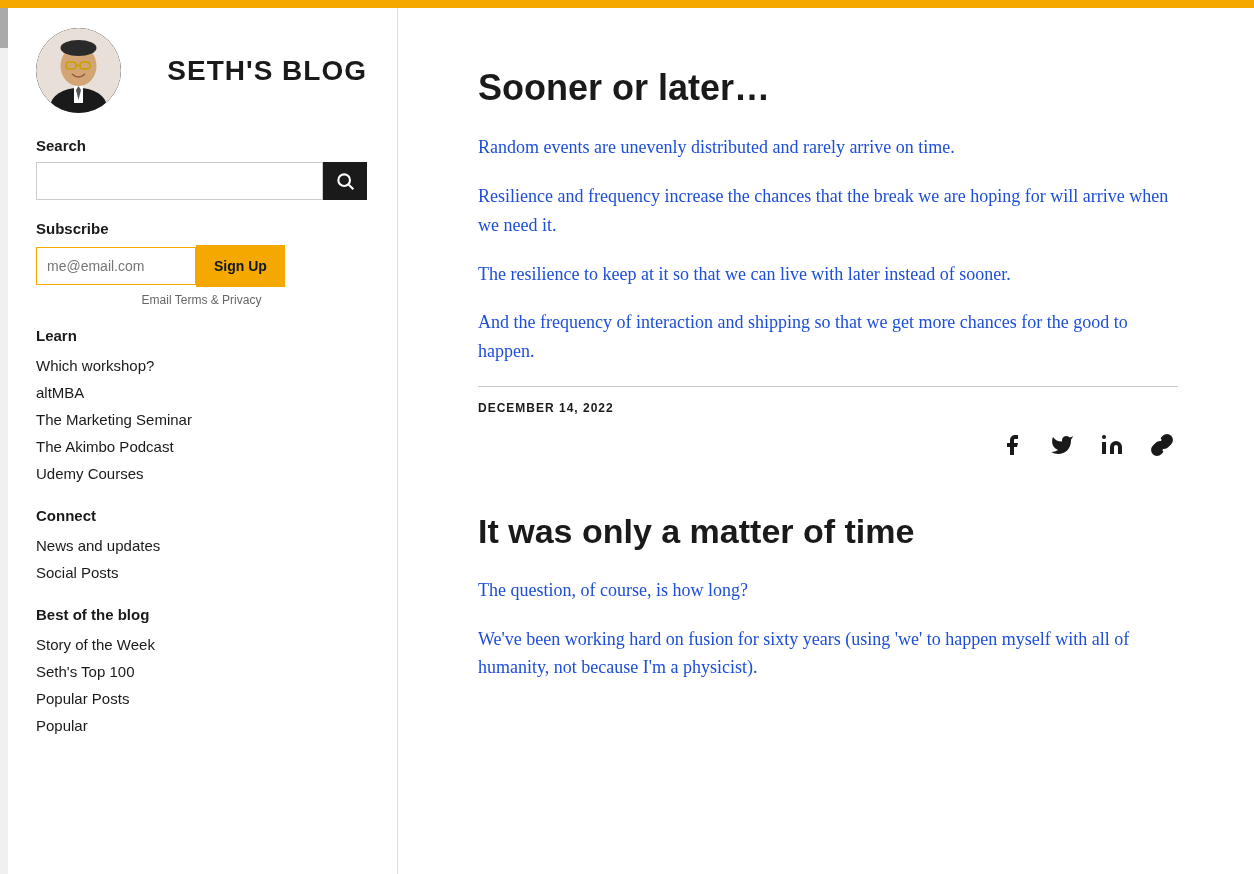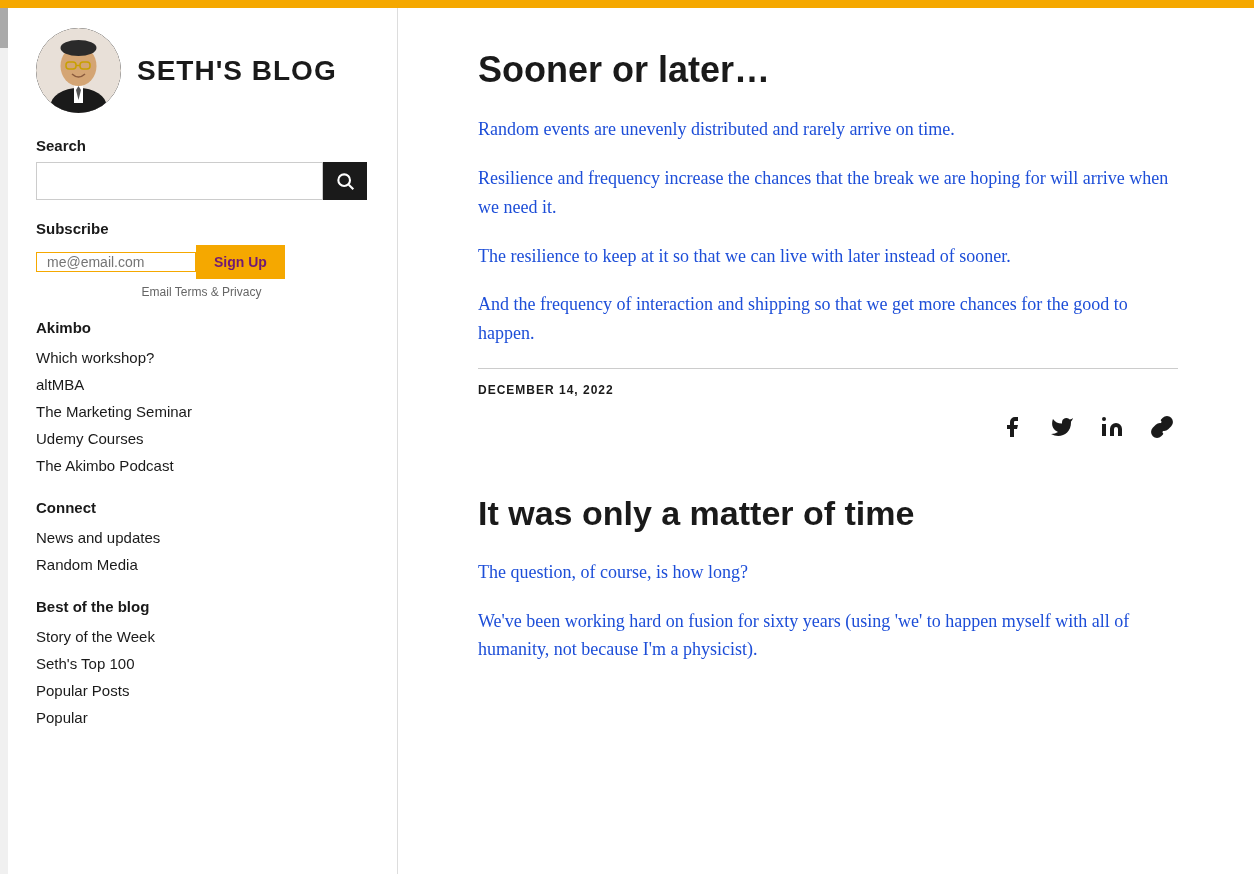--- a/index.html
+++ b/index.html
@@ -24,20 +24,21 @@
       overflow-y: auto;
       height: 874px;
       background: #fff;
     }
 
     .sidebar-header {
       display: flex;
       align-items: center;
       gap: 16px;
       margin-bottom: 24px;
+      justify-content: space-between;
     }
 
     .avatar {
       width: 85px;
       height: 85px;
       border-radius: 50%;
       overflow: hidden;
       background: #333;
       flex-shrink: 0;
       display: flex;
@@ -91,40 +92,40 @@
       display: flex;
       align-items: center;
       justify-content: center;
     }
 
     .subscribe-input {
       border: 1px solid #f5a800;
       padding: 2px 10px;
       font-size: 14px;
       width: 160px;
-      height: 20px;
+      height: 38px;
       outline: none;
       color: #7f1d1d;
     }
 
     .subscribe-row {
       display: flex;
       align-items: center;
       gap: 0;
     }
 
     .sign-up-btn {
       background: #f5a800;
-      color: #701a75;
+      color: #0f172a;
       border: none;
       font-weight: 700;
       font-size: 14px;
       font-family: Arial, sans-serif;
       padding: 0 18px;
-      height: 34px;
+      height: 42px;
       cursor: pointer;
     }
 
     .email-terms {
       font-size: 12px;
       color: #666;
       text-align: center;
       margin-top: 6px;
       font-family: Arial, sans-serif;
     }
@@ -149,20 +150,21 @@
       padding: 40px 60px 40px 80px;
       margin-top: 8px;
       overflow-y: auto;
       height: 874px;
       background: #fff;
     }
 
     .post {
       max-width: 700px;
       margin-bottom: 50px;
+      margin-top: 18px;
     }
 
     .post-title {
       font-family: Arial, Helvetica, sans-serif;
       font-weight: 900;
       font-size: 36px;
       color: #1a1a1a;
       margin-bottom: 24px;
       line-height: 1.2;
     }
@@ -289,32 +291,32 @@
   <div class="sidebar-section">
     <div class="sidebar-section-title">Subscribe</div>
     <div class="subscribe-row">
       <input class="subscribe-input" type="email" placeholder="me@email.com" style="">
       <button class="sign-up-btn">Sign Up</button>
     </div>
     <div class="email-terms">Email Terms &amp; Privacy</div>
   </div>
 
   <div class="sidebar-section">
-    <div class="sidebar-section-title">Akimbo</div>
+    <div class="sidebar-section-title">Learn</div>
     <a class="sidebar-link" href="#">Which workshop?</a>
     <a class="sidebar-link" href="#">altMBA</a>
     <a class="sidebar-link" href="#">The Marketing Seminar</a>
+    <a class="sidebar-link" href="#">The Akimbo Podcast</a>
     <a class="sidebar-link" href="#">Udemy Courses</a>
-    <a class="sidebar-link" href="#">The Akimbo Podcast</a>
   </div>
 
   <div class="sidebar-section">
     <div class="sidebar-section-title">Connect</div>
     <a class="sidebar-link" href="#">News and updates</a>
-    <a class="sidebar-link" href="#">Random Media</a>
+    <a class="sidebar-link" href="#">Social Posts</a>
   </div>
 
   <div class="sidebar-section">
     <div class="sidebar-section-title">Best of the blog</div>
     <a class="sidebar-link" href="#">Story of the Week</a>
     <a class="sidebar-link" href="#">Seth's Top 100</a>
     <a class="sidebar-link" href="#">Popular Posts</a>
     <a class="sidebar-link" href="#">Popular</a>
   </div>
 

